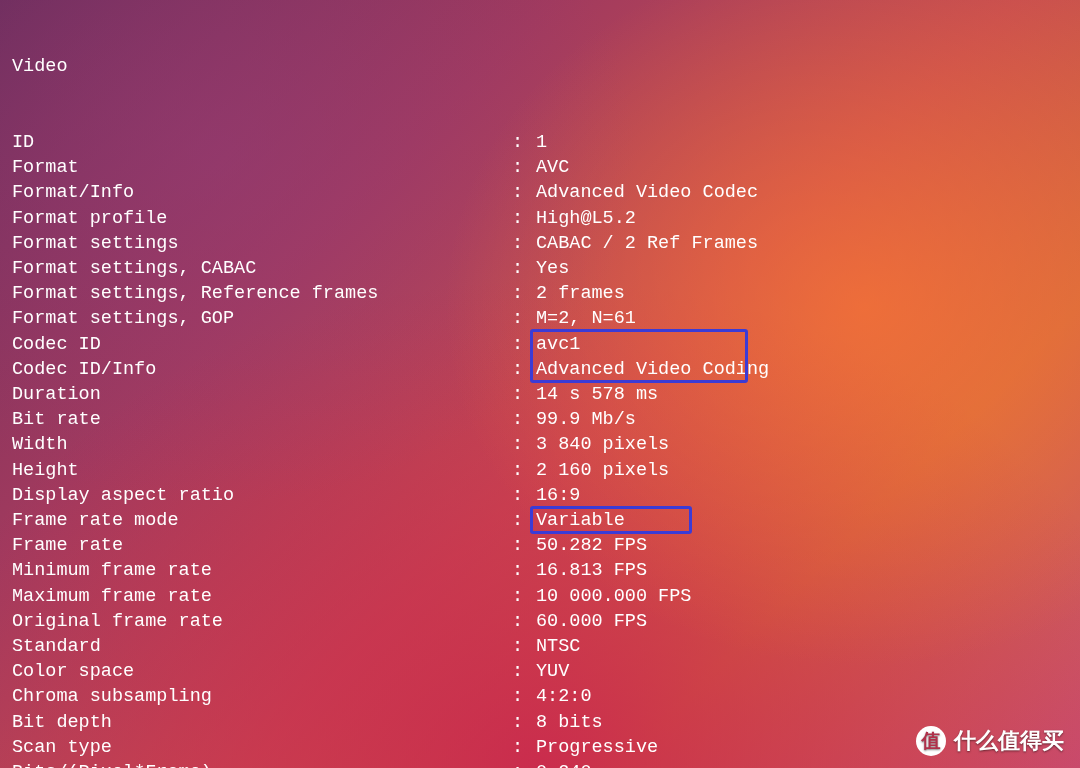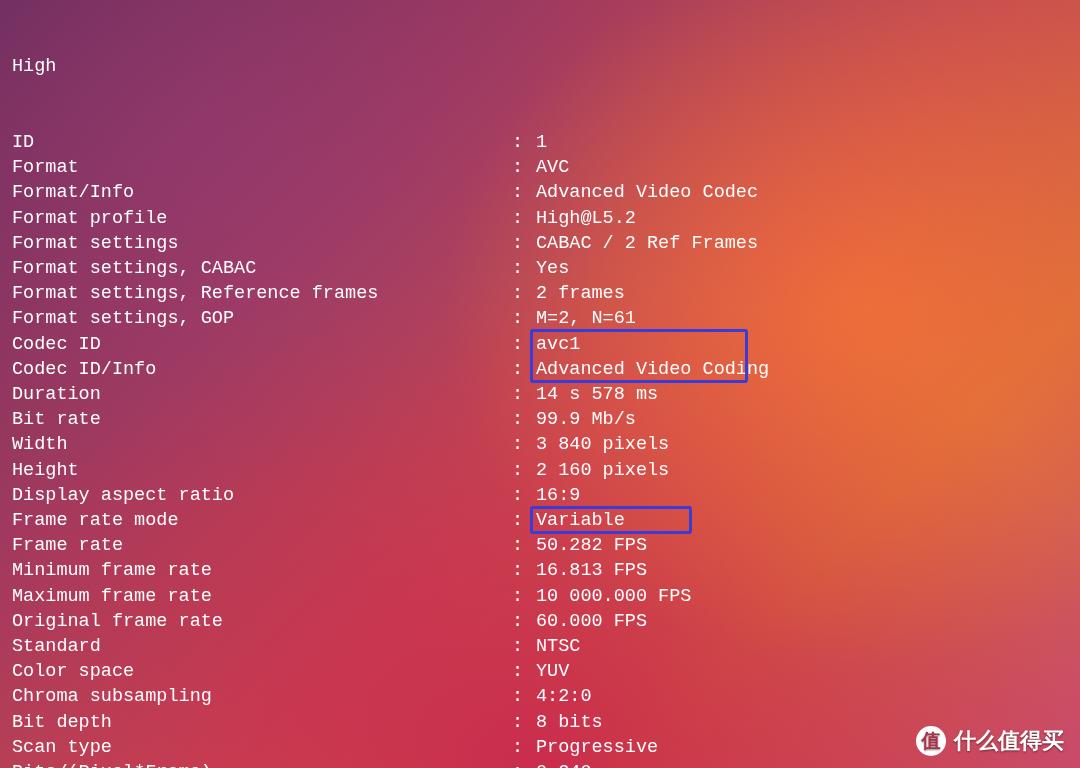--- a/index.html
+++ b/index.html
@@ -53,21 +53,21 @@
     color: #b0304a;
     display: flex; align-items: center; justify-content: center;
     font-size: 19px; font-weight: 700;
   }
 </style>
 </head>
 <body>
 
 <div class="terminal">
   <div class="row">
-    <span class="key">High</span>
+    <span class="key">Video</span>
   </div>
   <div id="rows-container"><div class="row"><span class="key">ID</span><span class="colon">: </span><span class="val">1</span></div><div class="row"><span class="key">Format</span><span class="colon">: </span><span class="val">AVC</span></div><div class="row"><span class="key">Format/Info</span><span class="colon">: </span><span class="val">Advanced Video Codec</span></div><div class="row"><span class="key">Format profile</span><span class="colon">: </span><span class="val">High@L5.2</span></div><div class="row"><span class="key">Format settings</span><span class="colon">: </span><span class="val">CABAC / 2 Ref Frames</span></div><div class="row"><span class="key">Format settings, CABAC</span><span class="colon">: </span><span class="val">Yes</span></div><div class="row"><span class="key">Format settings, Reference frames</span><span class="colon">: </span><span class="val">2 frames</span></div><div class="row"><span class="key">Format settings, GOP</span><span class="colon">: </span><span class="val">M=2, N=61</span></div><div class="row"><span class="key">Codec ID</span><span class="colon">: </span><span class="val">avc1</span></div><div class="row"><span class="key">Codec ID/Info</span><span class="colon">: </span><span class="val">Advanced Video Coding</span></div><div class="row"><span class="key">Duration</span><span class="colon">: </span><span class="val">14 s 578 ms</span></div><div class="row"><span class="key">Bit rate</span><span class="colon">: </span><span class="val">99.9 Mb/s</span></div><div class="row"><span class="key">Width</span><span class="colon">: </span><span class="val">3 840 pixels</span></div><div class="row"><span class="key">Height</span><span class="colon">: </span><span class="val">2 160 pixels</span></div><div class="row"><span class="key">Display aspect ratio</span><span class="colon">: </span><span class="val">16:9</span></div><div class="row"><span class="key">Frame rate mode</span><span class="colon">: </span><span class="val">Variable</span></div><div class="row"><span class="key">Frame rate</span><span class="colon">: </span><span class="val">50.282 FPS</span></div><div class="row"><span class="key">Minimum frame rate</span><span class="colon">: </span><span class="val">16.813 FPS</span></div><div class="row"><span class="key">Maximum frame rate</span><span class="colon">: </span><span class="val">10 000.000 FPS</span></div><div class="row"><span class="key">Original frame rate</span><span class="colon">: </span><span class="val">60.000 FPS</span></div><div class="row"><span class="key">Standard</span><span class="colon">: </span><span class="val">NTSC</span></div><div class="row"><span class="key">Color space</span><span class="colon">: </span><span class="val">YUV</span></div><div class="row"><span class="key">Chroma subsampling</span><span class="colon">: </span><span class="val">4:2:0</span></div><div class="row"><span class="key">Bit depth</span><span class="colon">: </span><span class="val">8 bits</span></div><div class="row"><span class="key">Scan type</span><span class="colon">: </span><span class="val">Progressive</span></div><div class="row"><span class="key">Bits/(Pixel*Frame)</span><span class="colon">: </span><span class="val">0.240</span></div></div>
 </div>
 
 <div id="highlights-container">
     <div class="highlight-box" style="top: 329px; left: 530px; width: 218px; height: 54px;"></div>
     <div class="highlight-box" style="top: 506px; left: 530px; width: 162px; height: 28px;"></div>
   </div>
 
 <div class="watermark">

